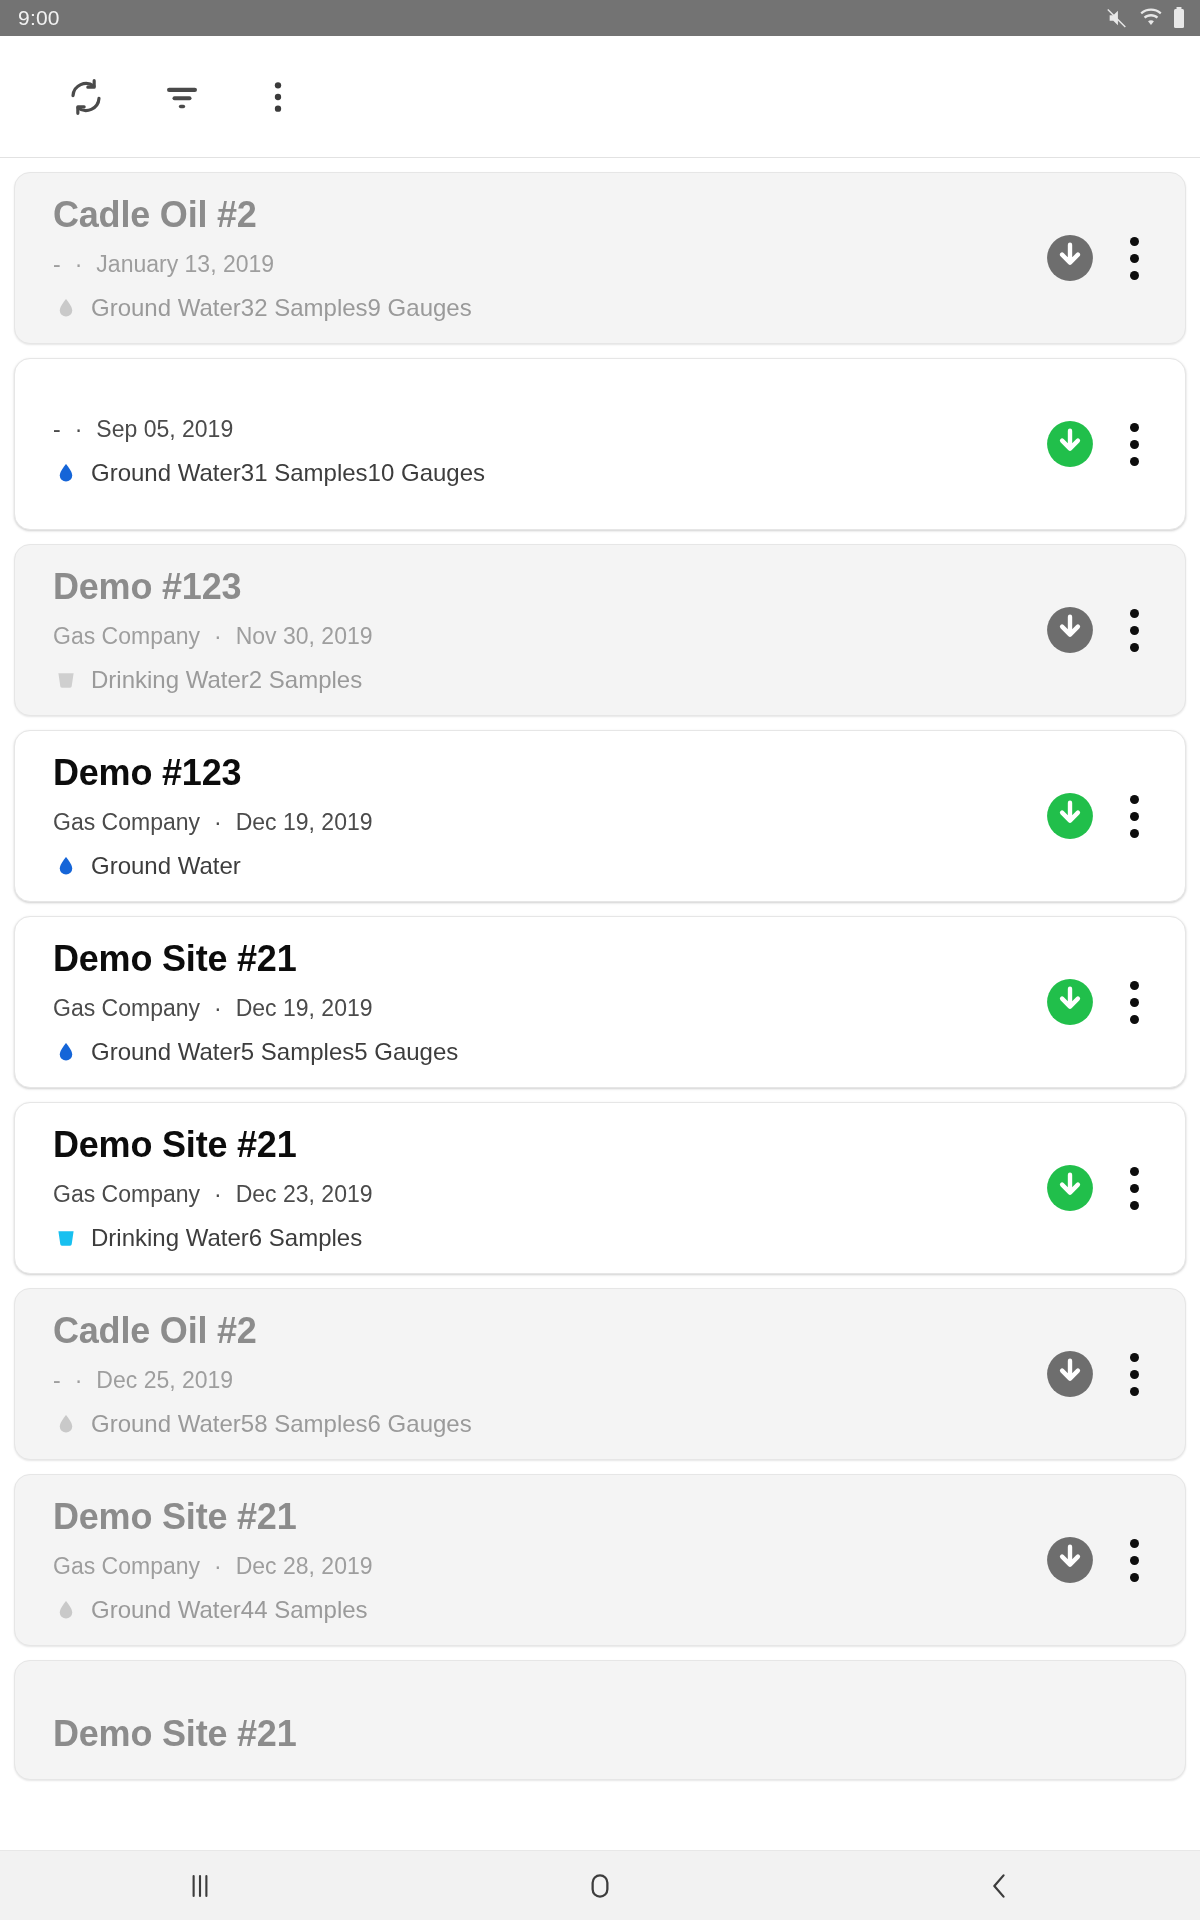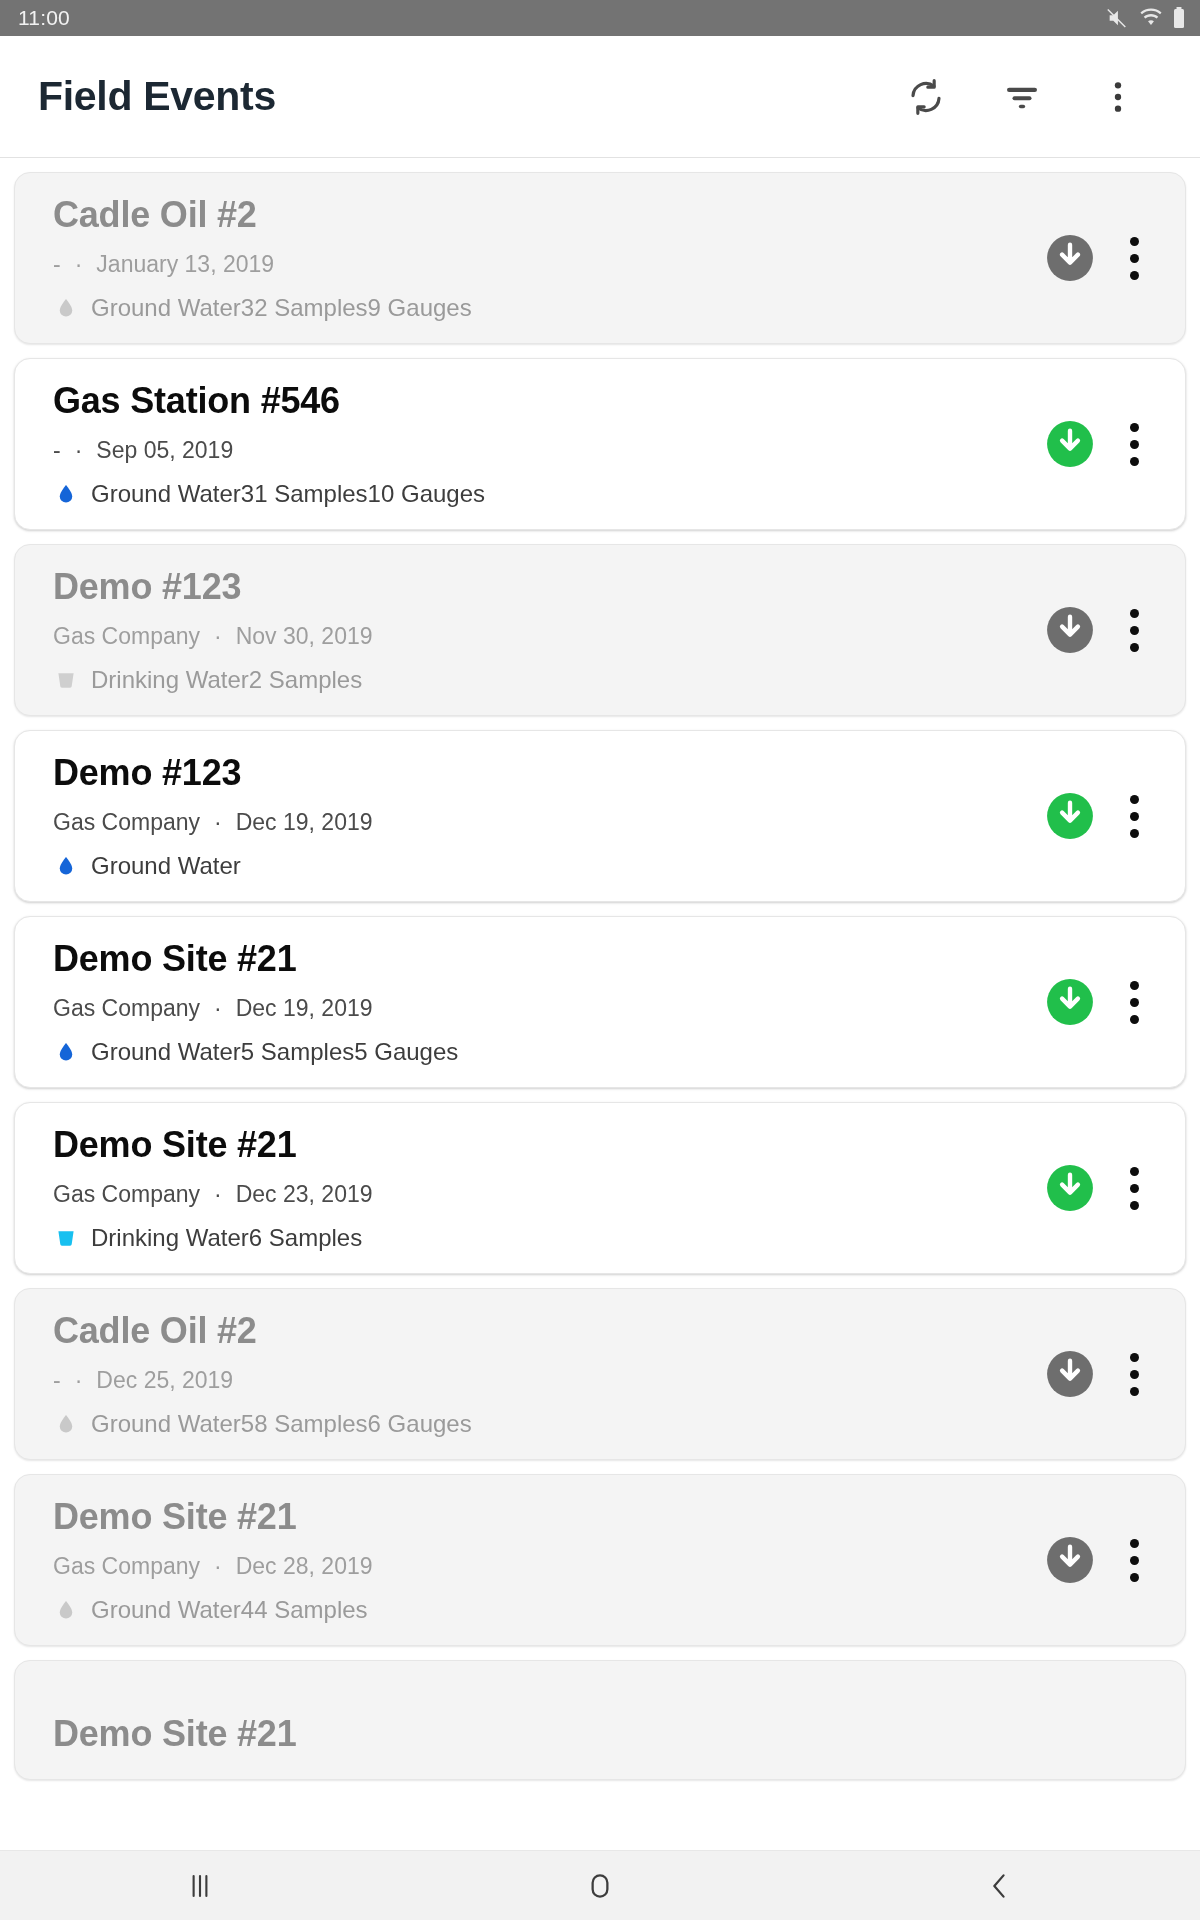--- a/index.html
+++ b/index.html
@@ -197,21 +197,21 @@
     display: flex;
     align-items: center;
     justify-content: center;
   }
   .nav-btn svg { display: block; }
 </style>
 </head>
 <body>
 
 <div class="status-bar">
-  <div class="status-clock">11:00</div>
+  <div class="status-clock">9:00</div>
   <div class="status-icons">
     <span>
       <svg width="26" height="22" viewBox="0 0 24 24" fill="#e8e8e8">
         <path d="M4 9v6h4l5 5V4L8 9H4z"></path>
         <path d="M2.5 2.2L21.6 21.3l-1.1 1.1L1.4 3.3z" fill="#e8e8e8"></path>
       </svg>
     </span>
     <span>
       <svg width="24" height="22" viewBox="0 0 24 24" fill="#e8e8e8">
         <path d="M12 19.5l3.2-4c-1.8-1.5-4.6-1.5-6.4 0l3.2 4z"></path>
@@ -222,21 +222,20 @@
     <span>
       <svg width="14" height="24" viewBox="0 0 12 24" fill="#e8e8e8">
         <rect x="3.5" y="1" width="5" height="2" rx="0.6"></rect>
         <rect x="1" y="3" width="10" height="19" rx="1.5"></rect>
       </svg>
     </span>
   </div>
 </div>
 
 <div class="app-bar">
-  <div class="app-title">Field Events</div>
   <div class="app-actions">
     <div class="icon-btn">
       <span>
         <svg width="40" height="40" viewBox="0 0 24 24" fill="none" stroke="#4a4a4a" stroke-width="1.9" stroke-linecap="round">
           <path d="M4.2 11.2a7.8 7.8 0 0 1 12.6-5.6"></path>
           <polyline points="16.9,2.2 16.9,6.1 13.1,6.1" stroke-linejoin="round"></polyline>
           <path d="M19.8 12.8a7.8 7.8 0 0 1-12.6 5.6"></path>
           <polyline points="7.1,21.8 7.1,17.9 10.9,17.9" stroke-linejoin="round"></polyline>
         </svg>
       </span>
@@ -291,21 +290,20 @@
         </div>
         <div class="kebab">
           <i></i>
           <i></i>
           <i></i>
         </div>
       </div>
     </div>
     <div class="card">
       <div class="card-body">
-        <div class="card-title">Gas Station #546</div>
         <div class="card-sub">
           <span>-</span>
           <span class="sub-dot">·</span>
           <span>Sep 05, 2019</span>
         </div>
         <div class="card-meta">
           <span class="meta-icon">
             <svg width="22" height="26" viewBox="0 0 24 24" fill="#1565d8">
               <path d="M12 2.2C12 2.2 5.2 10.1 5.2 14.6a6.8 6.8 0 0 0 13.6 0C18.8 10.1 12 2.2 12 2.2z"></path>
             </svg>

